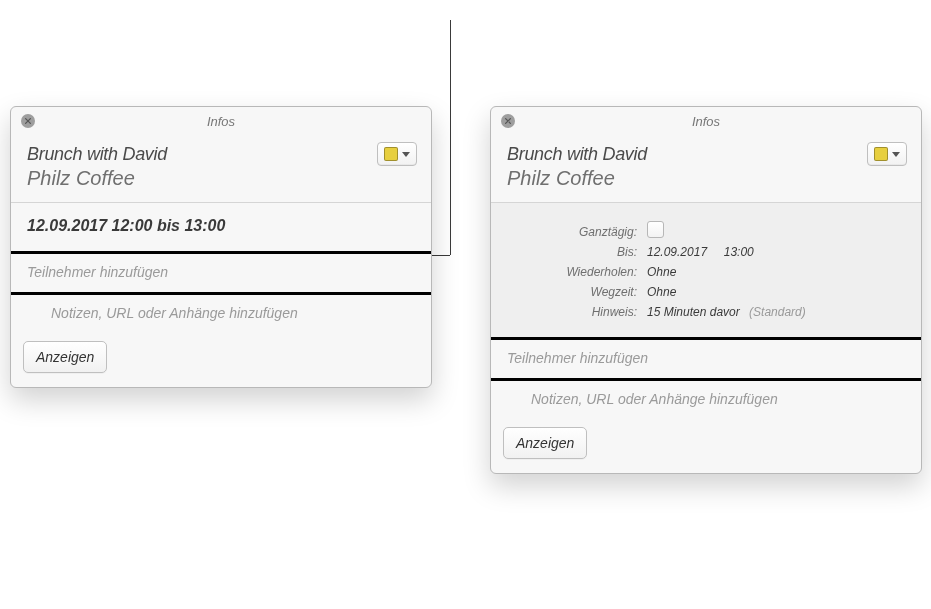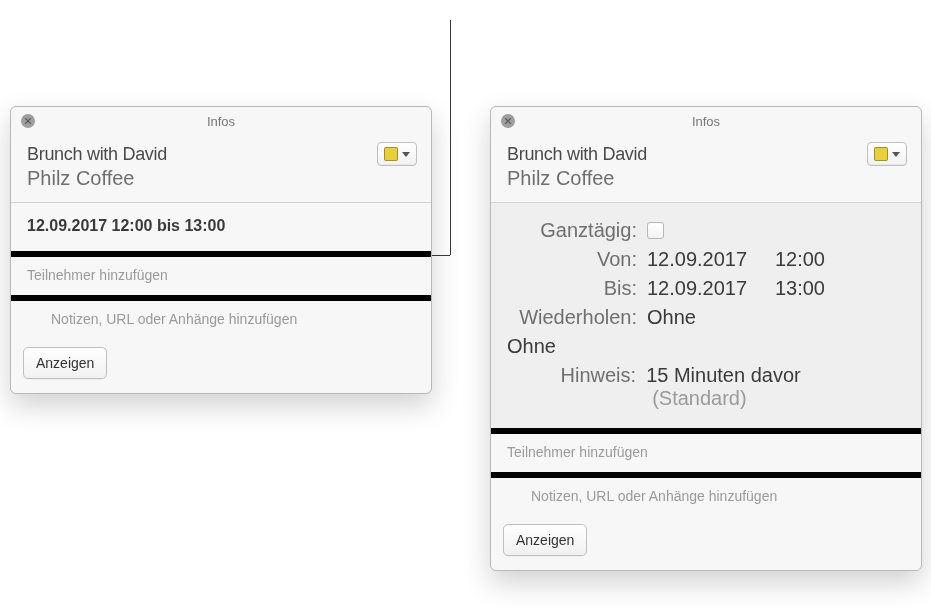--- a/index.html
+++ b/index.html
@@ -6,21 +6,21 @@
     margin: 0;
     padding: 0;
     width: 931px;
     height: 609px;
     background: #ffffff;
     font-family: -apple-system, "Helvetica Neue", Arial, sans-serif;
     font-size: 15px;
     color: #3a3a3a;
     -webkit-font-smoothing: antialiased;
   }
-  .canvas { position: relative; width: 931px; height: 460px; }
+  .canvas { position: relative; width: 931px; height: 460px; font-style: italic; }
 
   
   .popover {
     position: absolute;
     background: #f7f7f7;
     border: 1px solid #b8b8b8;
     border-radius: 6px;
     box-shadow: 0 12px 28px rgba(0,0,0,0.18);
     overflow: hidden;
   }
@@ -63,42 +63,42 @@
     width: 38px; height: 22px;
     border: 1px solid #bfbfbf;
     border-radius: 4px;
     background: linear-gradient(#ffffff,#f2f2f2);
     display:flex; align-items:center; justify-content:center; gap:4px;
     box-shadow: inset 0 -1px 0 rgba(0,0,0,0.04);
   }
   .swatch { width: 12px; height: 12px; border-radius: 2px; border: 0.5px solid rgba(0,0,0,0.3);}
   .caret  { width: 0; height:0; border-left:4px solid transparent; border-right:4px solid transparent; border-top:5px solid #555; }
 
-  .section { padding: 10px 16px 12px 16px; border-bottom: 6px solid #000000; }
+  .section { padding: 10px 16px 12px 16px; border-bottom: 3px solid #000000; }
   .section.last { border-bottom: none; padding-left: 40px; }
 
   .line { margin: 4px 0; font-size: 16px; }
   .bold { font-weight: 600; color:#3a3a3a; }
   .muted { color: #9a9a9a; }
   .placeholder { color: #9a9a9a; font-size: 14px; }
 
   .footer { padding: 8px 12px 14px 12px; }
   .btn {
     display: inline-block;
     background: linear-gradient(#ffffff,#f1f1f1);
     border: 1px solid #bfbfbf;
     border-radius: 5px;
     font-size: 14px;
     color: #333;
     padding: 7px 12px;
     box-shadow: 0 1px 0 rgba(0,0,0,0.03);
   }
 
   
-  .detail-row { display:flex; align-items: baseline; margin: 6px 0; font-size:20px; }
+  .detail-row { display:flex; align-items: baseline; margin: 6px 0; font-size:12px; }
   .detail-lbl { width: 130px; text-align: right; color:#6f6f6f; padding-right: 10px; }
   .detail-val { color:#3a3a3a; }
   .detail-sub { color:#9a9a9a; margin-left: 6px; }
   .checkbox {
     width: 15px; height: 15px;
     border: 1px solid #b7b7b7;
     border-radius: 3px;
     background: linear-gradient(#fff,#f3f3f3);
     display:inline-block;
     position: relative;
@@ -175,40 +175,33 @@
         <span class="caret"></span>
       </div>
     </div>
 
     <div class="section" style="background:#efefef;">
       <div class="detail-row">
         <div class="detail-lbl">Ganztägig:</div>
         <div class="detail-val"><span class="checkbox"></span></div>
       </div>
       <div class="detail-row">
-        <div class="detail-lbl">Von:</div>
-        <div class="detail-val">
-          <span>12.09.2017</span>
-          &nbsp;&nbsp;&nbsp;
-          <span>12:00</span>
-        </div>
-      </div>
-      <div class="detail-row">
         <div class="detail-lbl">Bis:</div>
         <div class="detail-val">
           <span>12.09.2017</span>
           &nbsp;&nbsp;&nbsp;
           <span>13:00</span>
         </div>
       </div>
       <div class="detail-row">
         <div class="detail-lbl">Wiederholen:</div>
         <div class="detail-val">Ohne</div>
       </div>
       <div class="detail-row">
+        <div class="detail-lbl">Wegzeit:</div>
         <div class="detail-val">Ohne</div>
       </div>
       <div class="detail-row">
         <div class="detail-lbl">Hinweis:</div>
         <div class="detail-val">
           <span>15 Minuten davor</span>
           <span class="detail-sub">(Standard)</span>
         </div>
       </div>
     </div>

